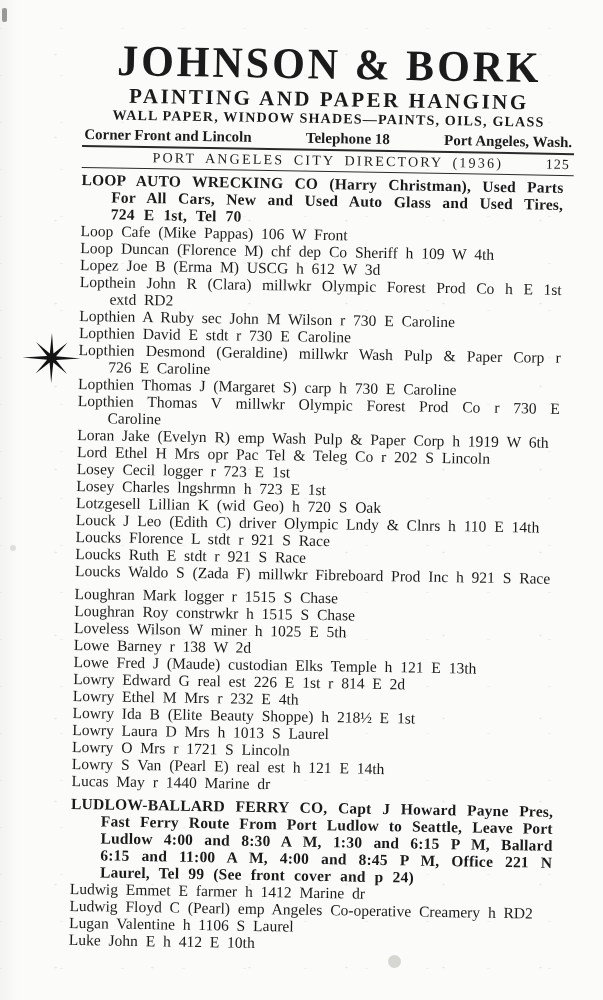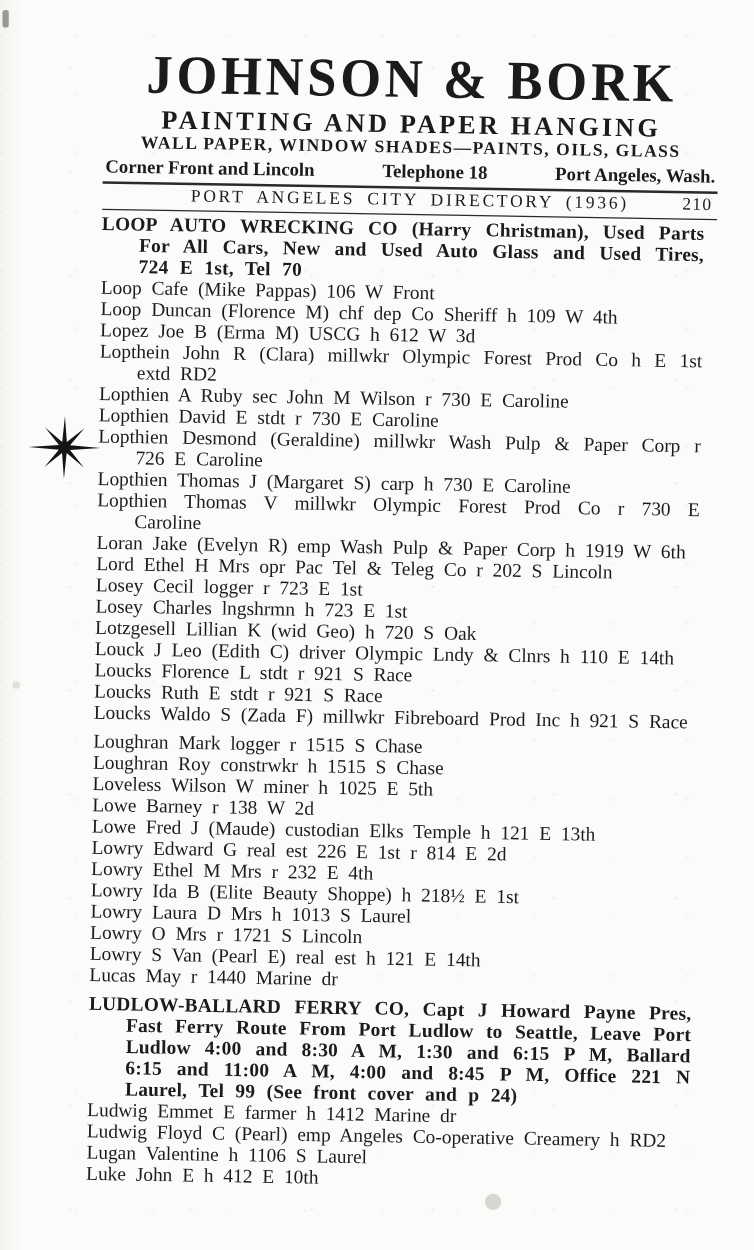--- a/index.html
+++ b/index.html
@@ -157,21 +157,21 @@
         <span>Corner Front and Lincoln</span>
         <span>Telephone 18</span>
         <span>Port Angeles, Wash.</span>
       </div>
     </header>
 
     <div class="rule"></div>
 
     <div class="dir-head">
       <span class="dir-title">PORT ANGELES CITY DIRECTORY (1936)</span>
-      <span class="dir-page-num">210</span>
+      <span class="dir-page-num">125</span>
     </div>
 
     <div class="rule thin"></div>
 
     <section class="entries">
         <p class="entry bold">LOOP AUTO WRECKING CO (Harry Christman), Used Parts For All Cars, New and Used Auto Glass and Used Tires, 724 E 1st, Tel 70</p>
         <p class="entry">Loop Cafe (Mike Pappas) 106 W Front</p>
         <p class="entry">Loop Duncan (Florence M) chf dep Co Sheriff h 109 W 4th</p>
         <p class="entry">Lopez Joe B (Erma M) USCG h 612 W 3d</p>
         <p class="entry">Lopthein John R (Clara) millwkr Olympic Forest Prod Co h E 1st extd RD2</p>

